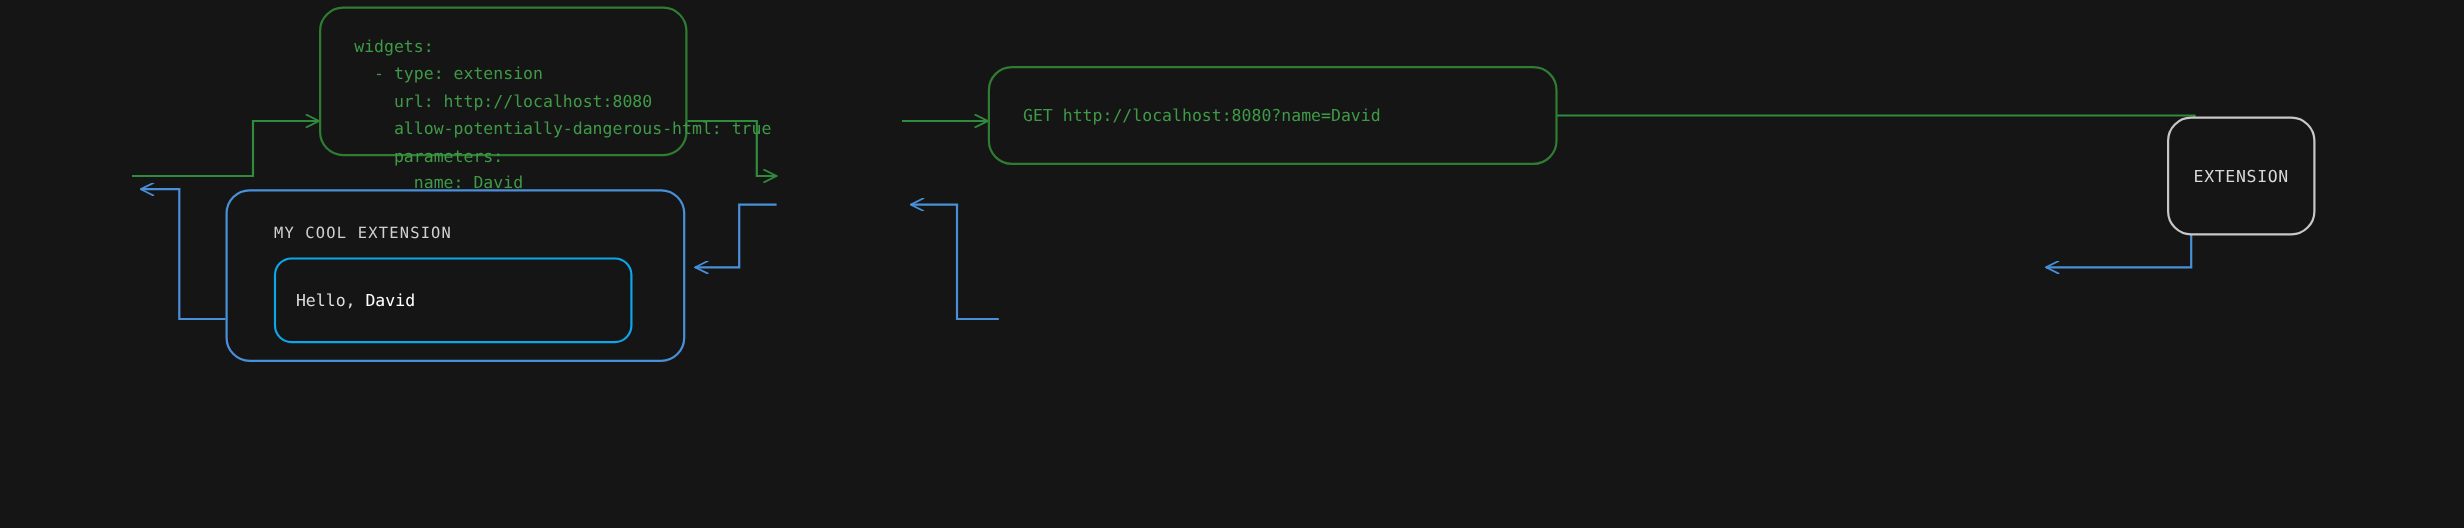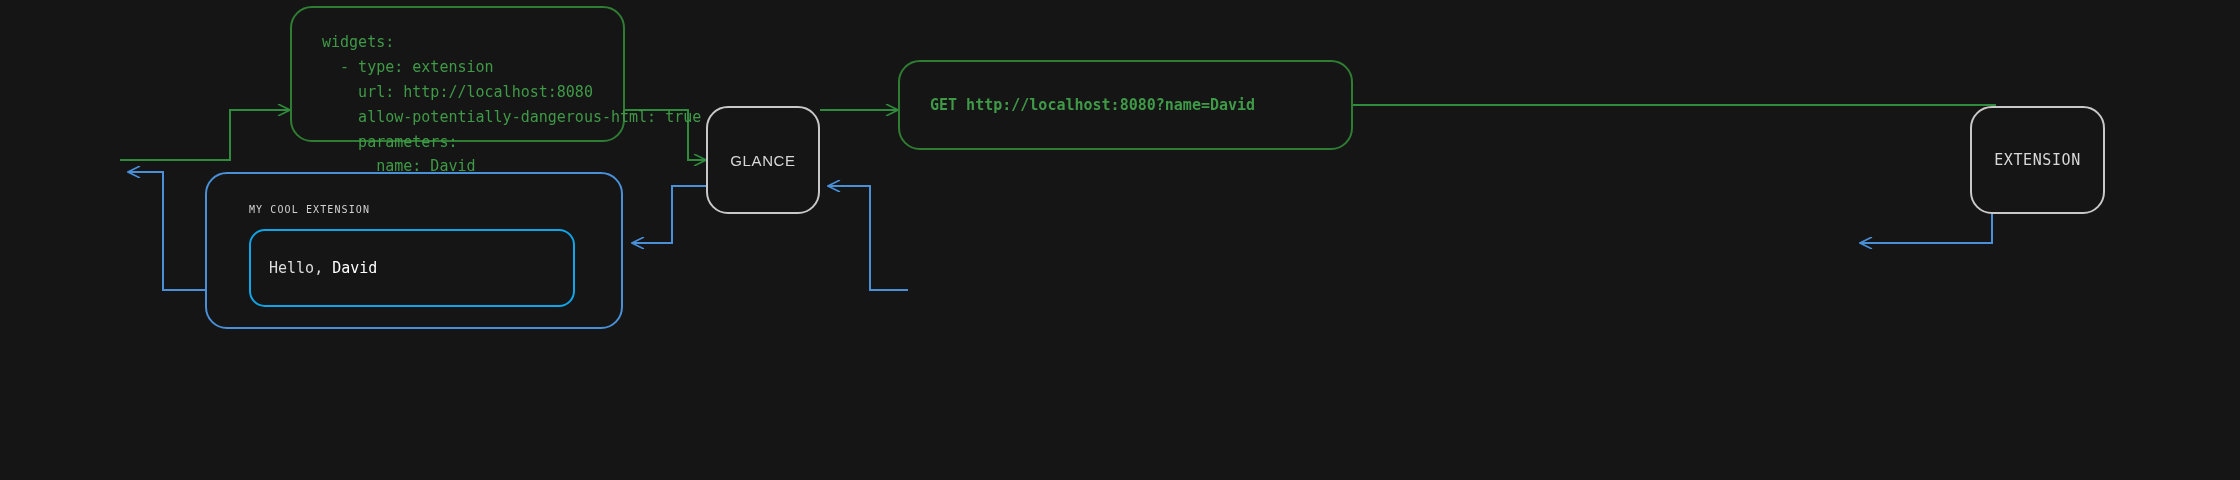--- a/index.html
+++ b/index.html
@@ -71,21 +71,21 @@
   .code.green-text { color: #3f9a47; }
   .code.blue-text  { color: #4a90d9; }
 
   
   #widget-panel {
     padding: 26px 28px;
   }
   .widget-title {
     color: #d0d0d0;
     font-family: "DejaVu Sans Mono", "Liberation Mono", monospace;
-    font-size: 10px;
+    font-size: 14px;
     letter-spacing: 1.1px;
     margin: 4px 0 14px 14px;
   }
   .widget-body {
     box-sizing: border-box;
     border: 2px solid #0ea5e9;
     border-radius: 16px;
     height: 78px;
     margin: 0 18px 0 14px;
     display: flex;
@@ -131,38 +131,35 @@
 
       <path stroke="#4a90d9" marker-end="url(#ah-blue)" d="M908,290 L870,290 L870,186 L828,186"></path>
 
       <path stroke="#4a90d9" marker-end="url(#ah-blue)" d="M706,186 L672,186 L672,243 L632,243"></path>
 
       <path stroke="#4a90d9" marker-end="url(#ah-blue)" d="M205,290 L163,290 L163,172 L128,172"></path>
     </g>
   </svg>
 
 
-  <div class="node sans" id="node-glance" style="left:706px; top:106px; width:114px; height:108px;">
-    <span class="node-label">GLANCE</span>
-  </div>
 
   <div class="node mono" id="node-extension" style="left:1970px; top:106px; width:135px; height:108px;">
     <span class="node-label">EXTENSION</span>
   </div>
 
   <div class="panel green" id="config-panel" style="left:290px; top:6px; width:335px; height:136px;">
     <pre class="code green-text">widgets:
   - type: extension
     url: http://localhost:8080
     allow-potentially-dangerous-html: true
     parameters:
       name: David</pre>
   </div>
 
-  <div class="panel green" id="request-panel" style="left:898px; top:60px; width:455px; height:90px; display:flex; align-items:center;font-weight:bold;">
+  <div class="panel green" id="request-panel" style="left:898px; top:60px; width:518px; height:90px; display:flex; align-items:center;">
     <pre class="code green-text">GET http://localhost:8080?name=David</pre>
   </div>
 
 
   <div class="panel blue" id="widget-panel" style="left:205px; top:172px; width:418px; height:157px;">
     <div class="widget-title">MY COOL EXTENSION</div>
     <div class="widget-body">
       <span class="widget-text">Hello, </span>
         <span class="widget-text accent">David</span>
     </div>

